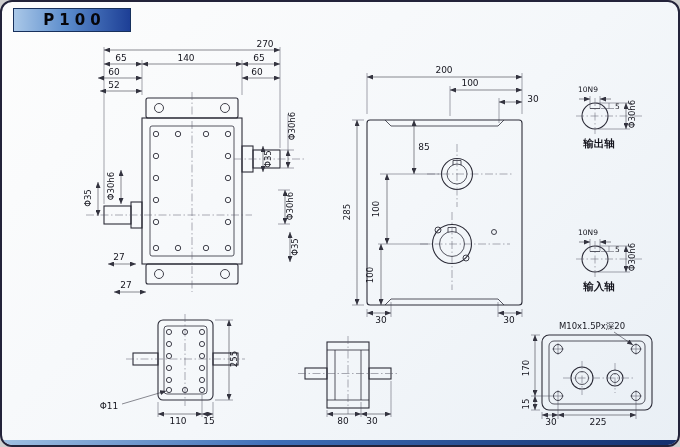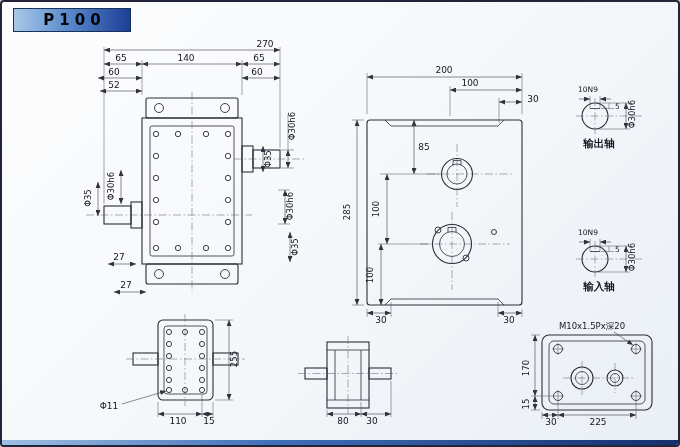--- a/index.html
+++ b/index.html
@@ -1,21 +1,21 @@
 <!DOCTYPE html>
 <html><head>
 <meta charset="utf-8">
 <style>
   * { margin:0; padding:0; box-sizing:border-box; }
   html,body { width:680px; height:447px; }
   body { font-family:"DejaVu Sans","Liberation Sans",sans-serif; background:#cfcfcf; }
   .sheet {
     position:relative; width:680px; height:447px;
     background:linear-gradient(135deg,#fdfdfd 0%,#f4f7fa 55%,#e9eff5 100%);
-    border:2px solid #23233a; border-radius:4px; overflow:hidden;
+    border:2px solid #23233a; border-radius:12px; overflow:hidden;
   }
   .badge {
     position:absolute; top:6px; left:11px; width:118px; height:24px;
     background:linear-gradient(90deg,#aac8e8 0%,#5b8ccc 45%,#1d3f96 100%);
     border:1px solid #17305c;
     display:flex; align-items:center; justify-content:center;
     font-weight:bold; font-size:15px; letter-spacing:5px; color:#06060a; padding-left:5px;
   }
   .bottom-strip {
     position:absolute; left:0; right:0; bottom:0; height:5px;

